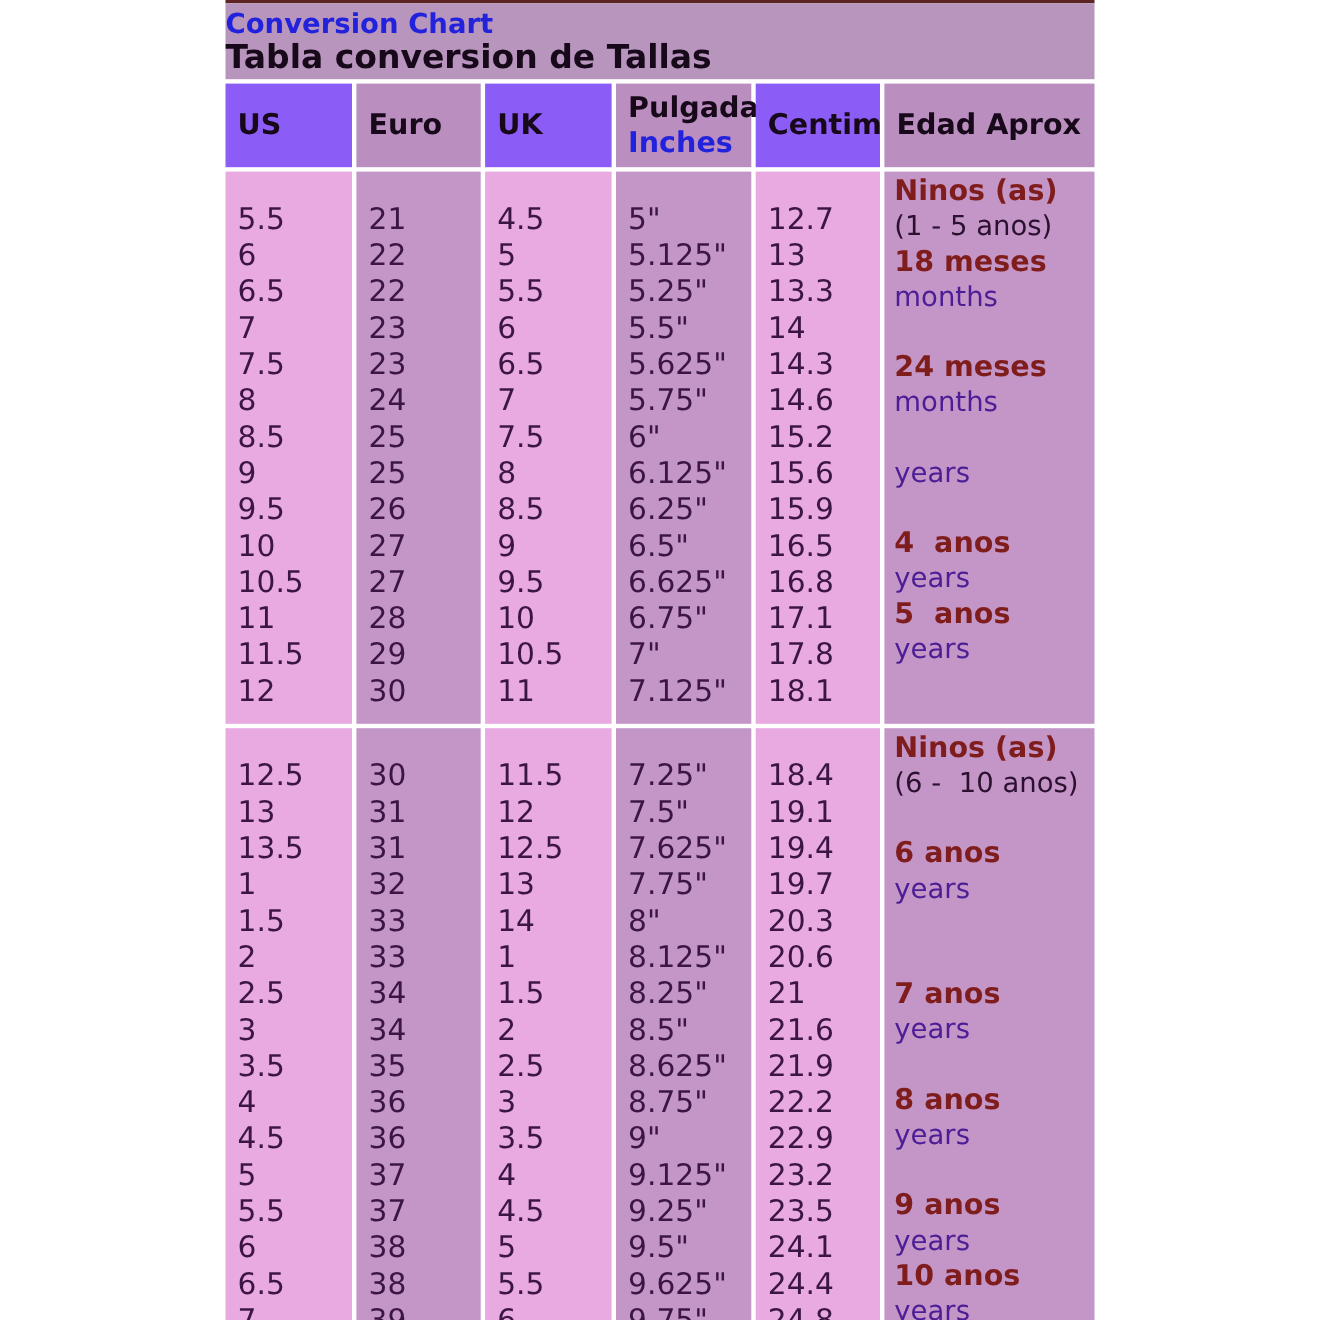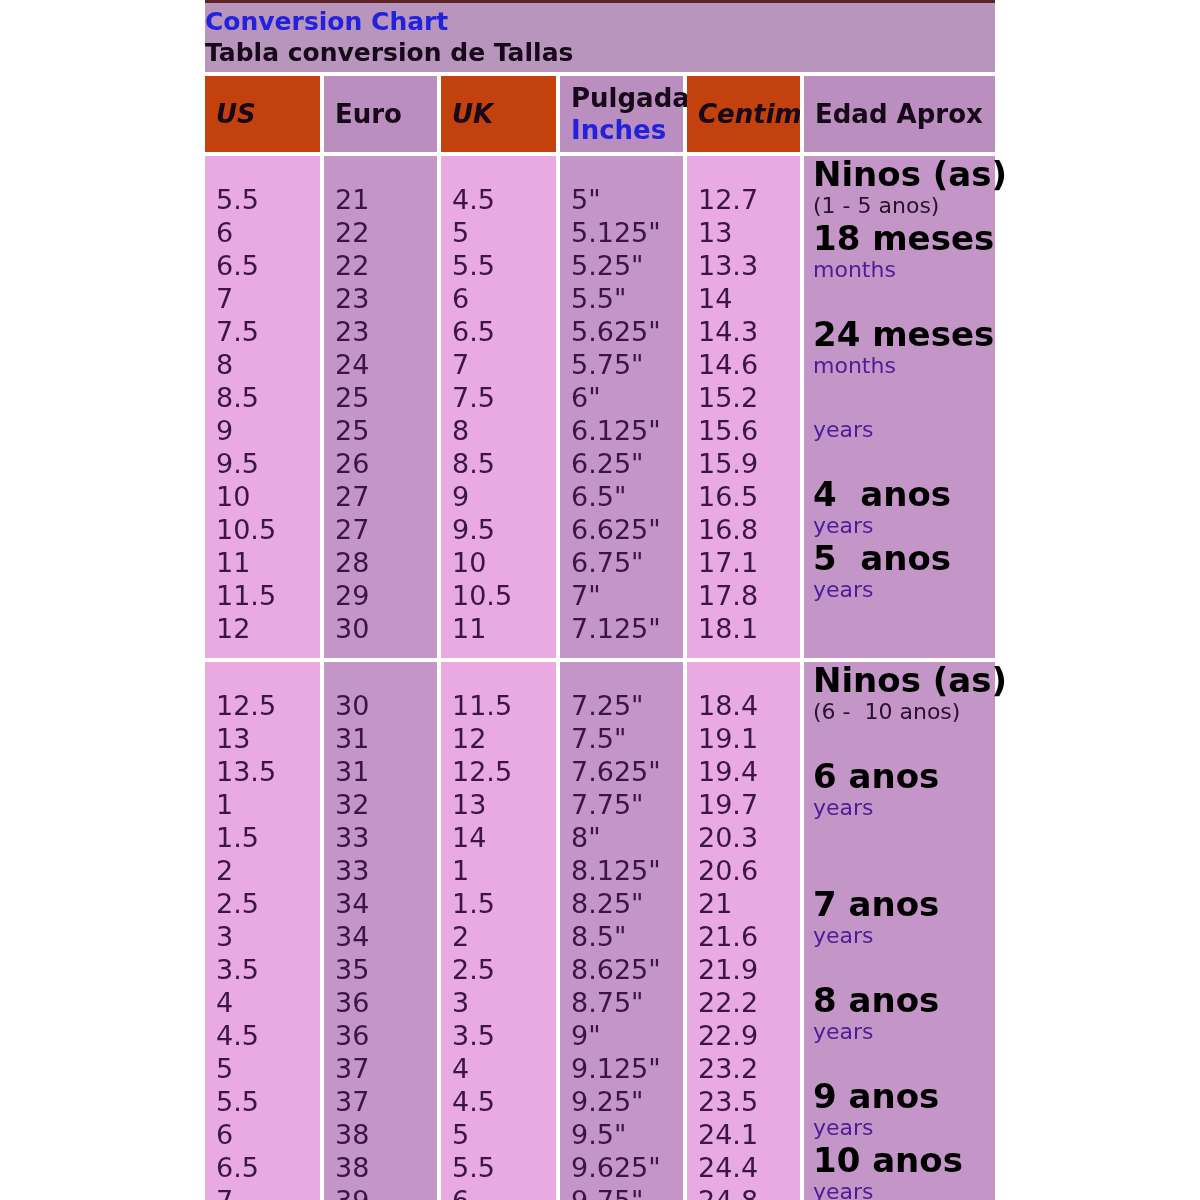--- a/index.html
+++ b/index.html
@@ -6,43 +6,43 @@
   body{
     width:1200px;height:1200px;overflow:hidden;background:#ffffff;
     font-family:"DejaVu Sans","Liberation Sans",sans-serif;
   }
   .chart-wrap{position:absolute;left:205px;top:0;width:790px;}
   .top-border{height:3px;background:#5c2424;}
   .title-band{
     background:#b795bd;text-align:left;padding:3px 0 4px 0;
   }
   .title-en{color:#2222dd;font-weight:bold;font-size:25px;line-height:31px;}
-  .title-es{color:#17081a;font-weight:bold;font-size:25px;line-height:31px;}
+  .title-es{color:#17081a;font-weight:bold;font-size:30px;line-height:31px;}
   .grid{
     display:grid;
     grid-template-columns:115px 113px 115px 123px 113px 191px;
     column-gap:4px;row-gap:4px;margin-top:4px;background:#ffffff;
   }
   .cell{box-sizing:border-box;padding-left:11px;}
   .light{background:#e9a9e1;}
   .dark{background:#c496c8;}
-  .hlight{background:#c2410c;font-style:italic;}
+  .hlight{background:#8b5cf6;}
   .hdark{background:#ba8fc0;}
   .hcell{
     height:76px;display:flex;flex-direction:column;justify-content:center;
     font-weight:bold;font-size:26px;color:#17081a;line-height:32px;
   }
   .hcell .sub{color:#2222dd;}
   .sec-cell{padding-top:27px;padding-bottom:13px;}
   .num-line{
     font-size:27px;line-height:33px;color:#3c1643;white-space:pre;
   }
   .edad-cell{padding-top:2px;padding-bottom:10px;padding-left:9px;}
-  .age-line{font-size:22px;line-height:32px;color:#2b1030;white-space:pre;}
-  .age-line.bold{font-weight:bold;font-size:34px;color:#000000;}
+  .age-line{font-size:25px;line-height:32px;color:#2b1030;white-space:pre;}
+  .age-line.bold{font-weight:bold;font-size:26px;color:#7f1d1d;}
   .age-line.blue{color:#4c1d95;}
 </style>
 </head>
 <body>
 
 <div class="chart-wrap">
   <div class="top-border"></div>
 
   <div class="title-band">
     <div class="title-en">Conversion Chart</div>

